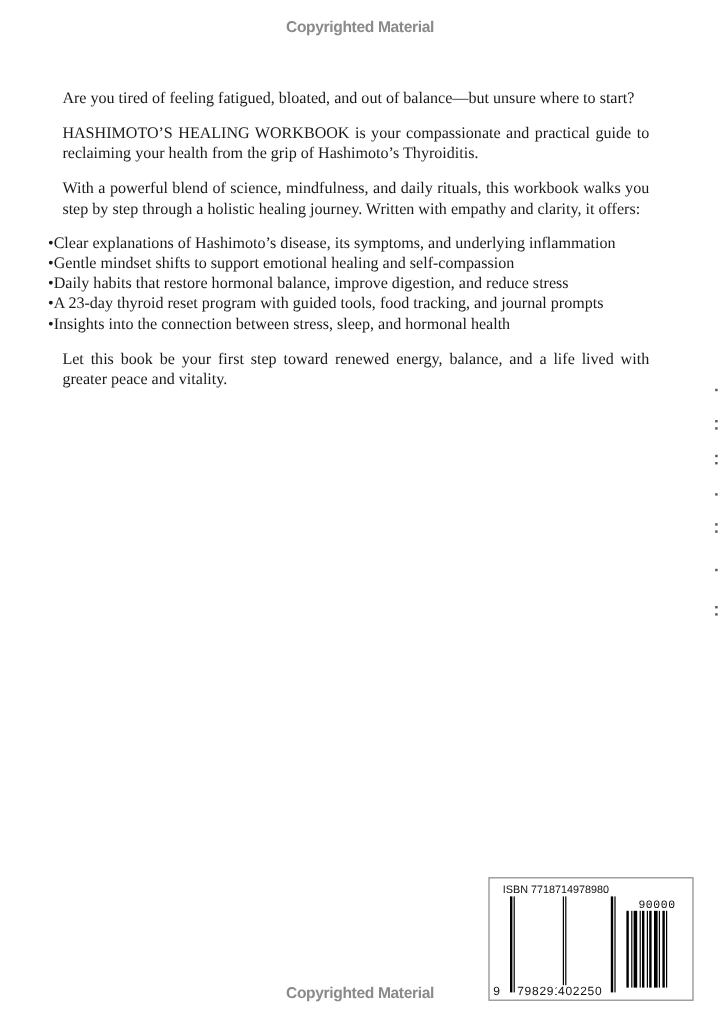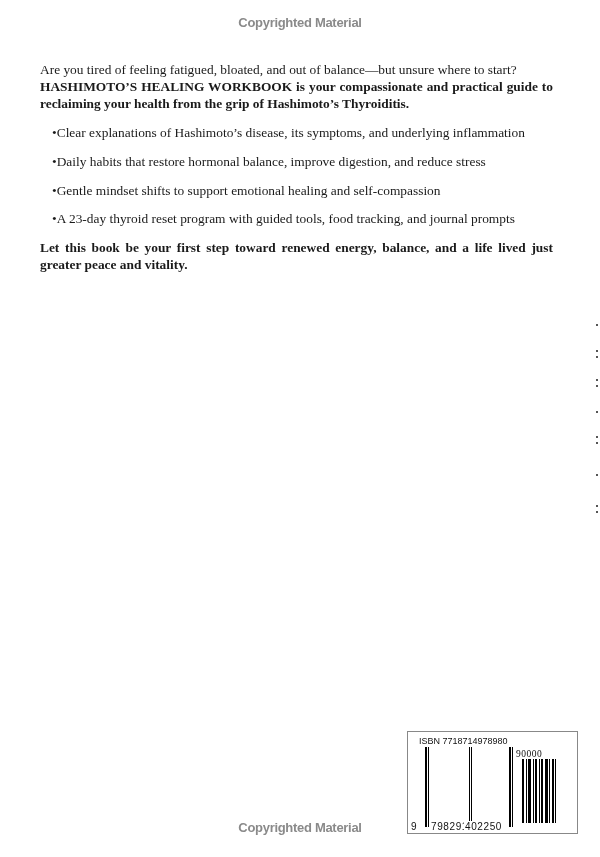--- a/index.html
+++ b/index.html
@@ -1,54 +1,56 @@
 <!DOCTYPE html>
 <html><head>
 <meta charset="utf-8">
 <style>
   html, body { margin: 0; padding: 0; }
   body { width: 600px; height: 857px; background: #ffffff; position: relative; overflow: hidden; }
   .watermark { position: absolute; left: 0; width: 600px; text-align: center; font-family: "Liberation Sans", sans-serif; font-weight: bold; font-size: 13px; color: #8a8a8a; letter-spacing: -0.3px; }
   .wm-top { top: 15px; }
   .wm-bottom { top: 820px; }
   .content { position: absolute; left: 40px; top: 62px; width: 513px; font-family: "Liberation Serif", serif; font-size: 13.4px; line-height: 16.9px; color: #1a1a1a; }
-  .content p { margin: 0; }
-  .justify { text-align: justify; text-align-last: left; font-weight: bold; }
+  .content p { margin: 12px; }
+  .justify { text-align: justify; text-align-last: left; }
   .bullets { margin: 0; padding: 0; list-style: none; }
-  .bullets li { margin: 12px; padding: 0; }
+  .bullets li { margin: 0; padding: 0; }
   .bullets li::before { content: "\2022 "; }
   .edge-marks { position: absolute; left: 596px; top: 322px; width: 4px; height: 200px; }
   .edge-marks span { position: absolute; left: 0; width: 2px; height: 2px; background: #555; }
   .barcode-box { position: absolute; left: 407px; top: 731px; width: 171px; height: 103px; border: 1px solid #888; background: #fff; box-sizing: border-box; }
   .isbn-label { position: absolute; left: 11px; top: 4px; font-family: "Liberation Sans", sans-serif; font-size: 9px; color: #111; }
-  .addon-label { position: absolute; left: 108px; top: 17px; font-family: Liberation Serif, serif; font-size: 9.5px; color: #111; letter-spacing: 0.5px; }
+  .addon-label { position: absolute; left: 124px; top: 17px; font-family: Liberation Mono, monospace; font-size: 9.5px; color: #111; letter-spacing: 0.5px; }
   .bars { position: absolute; display: flex; align-items: flex-start; }
   .bars i { display: block; background: #000; }
   .main-bars { left: 17px; top: 15px; height: 77px; }
   .addon-bars { left: 114px; top: 27px; height: 64px; }
   .digit-row { position: absolute; top: 89px; font-family: "Liberation Sans", sans-serif; font-size: 10px; color: #111; background: #fff; line-height: 11px; letter-spacing: 0.6px; }
   .d-first { left: 3px; background: transparent; }
   .d-left { left: 22px; padding: 0 1px; }
   .d-right { left: 56px; padding: 0 1px; }
 </style>
 </head>
 <body>
 
 <div class="watermark wm-top">Copyrighted Material</div>
 
 <div class="content">
   <p>Are you tired of feeling fatigued, bloated, and out of balance—but unsure where to start?</p>
   <p class="justify">HASHIMOTO’S HEALING WORKBOOK is your compassionate and practical guide to reclaiming your health from the grip of Hashimoto’s Thyroiditis.</p>
+  <p class="justify">With a powerful blend of science, mindfulness, and daily rituals, this workbook walks you step by step through a holistic healing journey. Written with empathy and clarity, it offers:</p>
   <ul class="bullets">
     <li>Clear explanations of Hashimoto’s disease, its symptoms, and underlying inflammation</li>
+    <li>Gentle mindset shifts to support emotional healing and self-compassion</li>
     <li>Daily habits that restore hormonal balance, improve digestion, and reduce stress</li>
-    <li>Gentle mindset shifts to support emotional healing and self-compassion</li>
     <li>A 23-day thyroid reset program with guided tools, food tracking, and journal prompts</li>
+    <li>Insights into the connection between stress, sleep, and hormonal health</li>
   </ul>
-  <p class="justify">Let this book be your first step toward renewed energy, balance, and a life lived just greater peace and vitality.</p>
+  <p class="justify">Let this book be your first step toward renewed energy, balance, and a life lived with greater peace and vitality.</p>
 </div>
 
 <div class="edge-marks">
   <span style="top:2px"></span>
   <span style="top:28px"></span>
     <span style="top:34px"></span>
   <span style="top:57px"></span>
     <span style="top:63px"></span>
   <span style="top:89px"></span>
   <span style="top:114px"></span>

